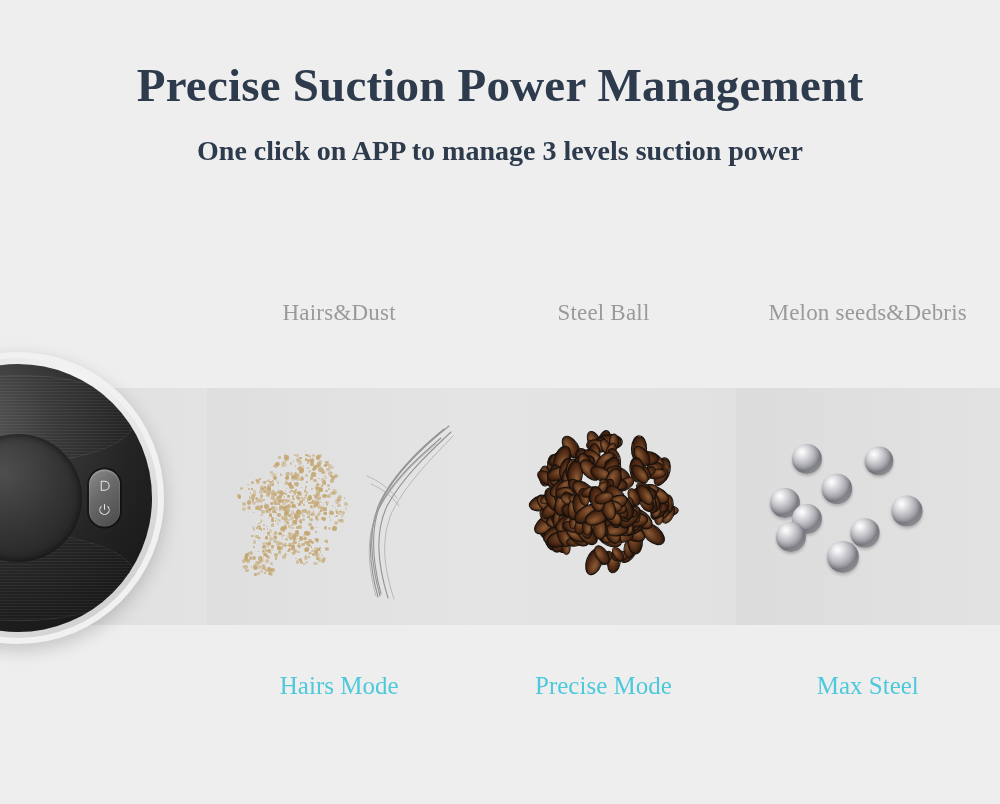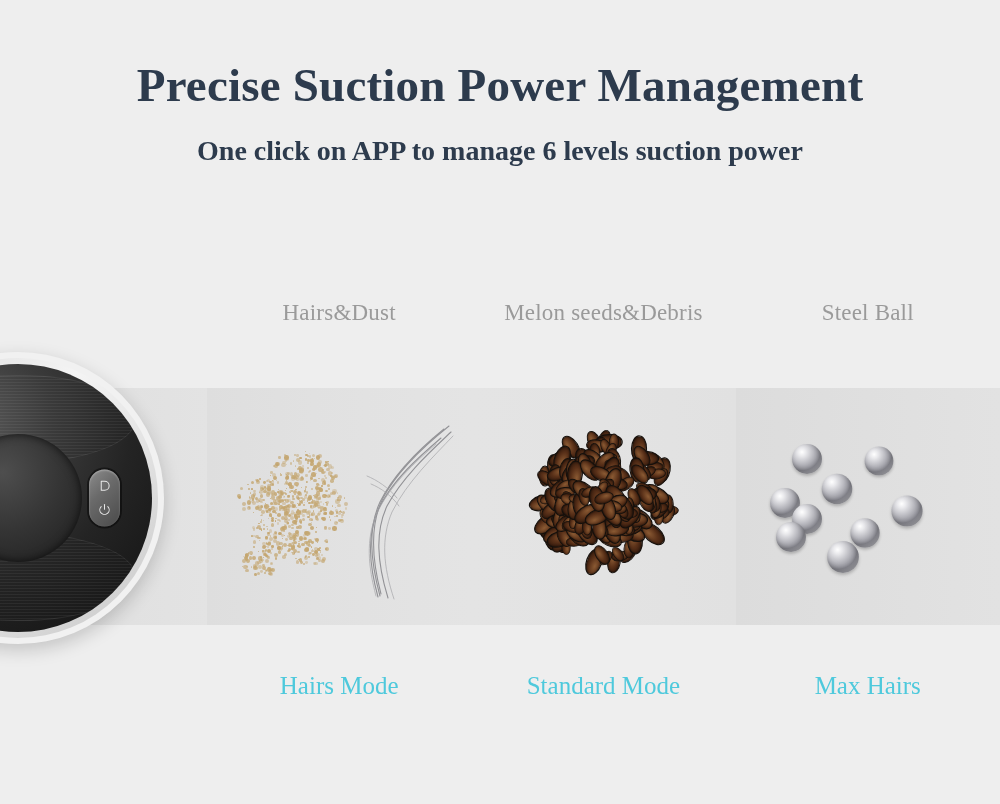--- a/index.html
+++ b/index.html
@@ -227,27 +227,27 @@
     justify-content: space-around;
     padding: 5px 0;
   }
   .btn-glyph { width: 13px; height: 13px; display: block; }
 </style>
 </head>
 <body>
 
 <div class="headings">
   <div class="title">Precise Suction Power Management</div>
-  <div class="subtitle">One click on APP to manage 6 levels suction power</div>
+  <div class="subtitle">One click on APP to manage 3 levels suction power</div>
 </div>
 
 <div class="cat-row">
   <div class="cat-cell">Hairs&amp;Dust</div>
+  <div class="cat-cell">Steel Ball</div>
   <div class="cat-cell">Melon seeds&amp;Debris</div>
-  <div class="cat-cell">Steel Ball</div>
 </div>
 
 <div class="strip">
 
   <div class="strip-lead"></div>
 
   <div class="panel panel-1">
     <div class="dust-wrap" id="dust-wrap">
         <div class="dust-blob" style="left: 67.4634px; top: 29.798px; width: 4.03871px; height: 4.03871px; background: rgb(196, 166, 112); opacity: 0.54;"></div>
         <div class="dust-blob" style="left: 67.9679px; top: 24.7314px; width: 2.08222px; height: 2.08222px; background: rgb(196, 166, 112); opacity: 0.78;"></div>
@@ -1181,24 +1181,24 @@
   </div>
 
   <div class="strip-tail"></div>
 </div>
 
 <div class="mode-row">
   <div class="mode-cell">
     <div class="mode-name">Hairs Mode</div>
   </div>
   <div class="mode-cell">
-    <div class="mode-name">Standard Mode</div>
+    <div class="mode-name">Precise Mode</div>
   </div>
   <div class="mode-cell">
-    <div class="mode-name">Max Hairs</div>
+    <div class="mode-name">Max Steel</div>
   </div>
 </div>
 
 <div class="robot">
   <div class="robot-rim"></div>
   <div class="robot-body">
     <div class="vent vent-top"></div>
     <div class="vent vent-bot"></div>
     <div class="robot-center"></div>
 

